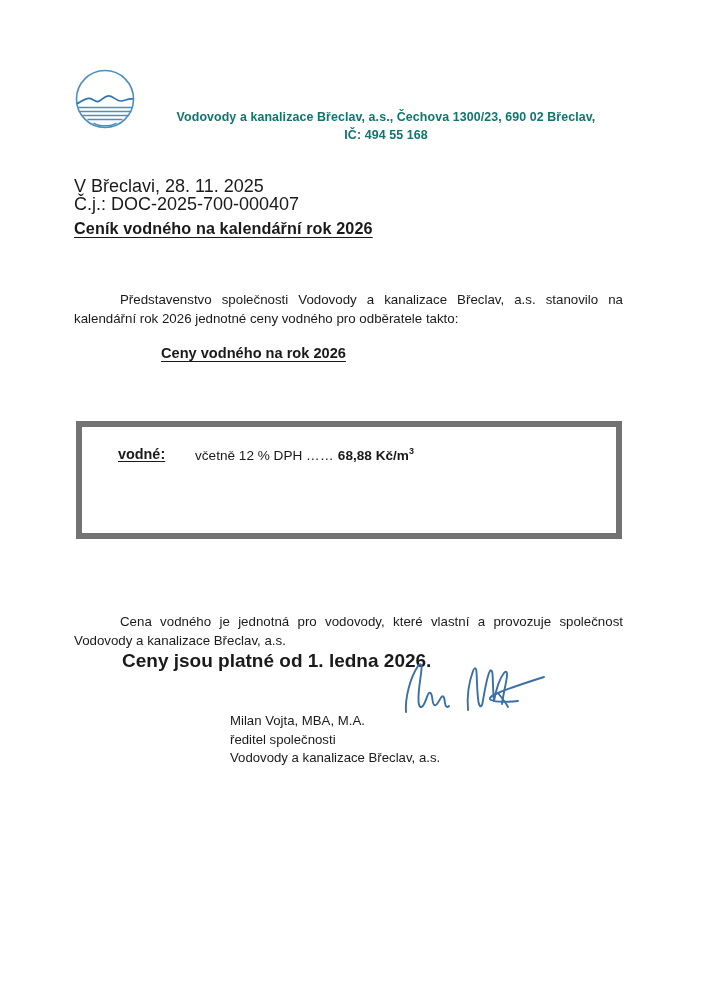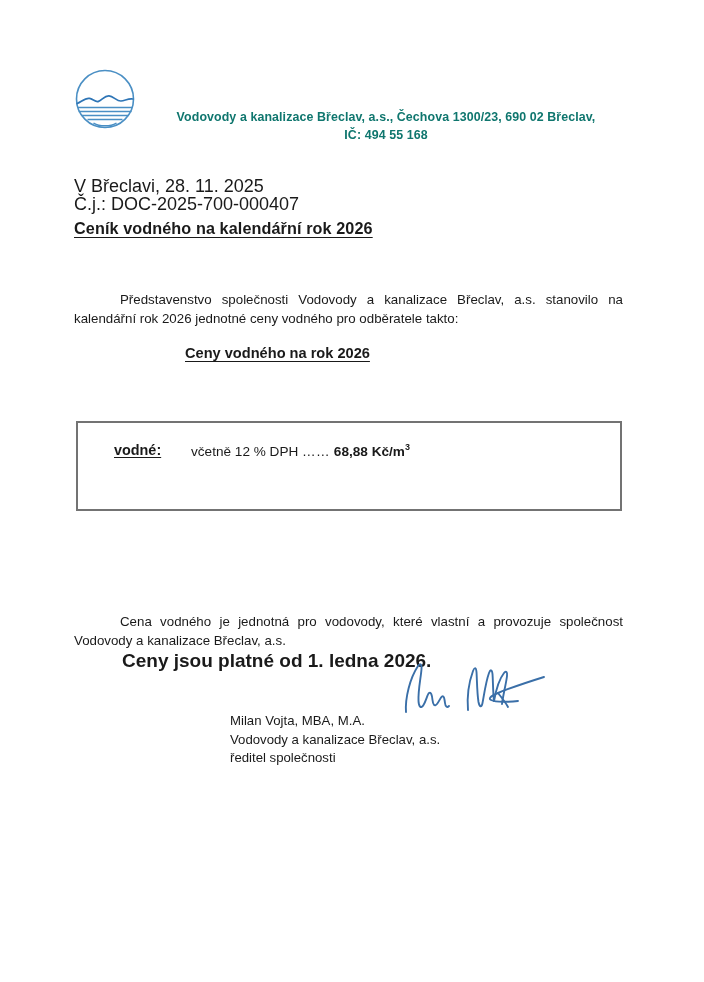--- a/index.html
+++ b/index.html
@@ -94,31 +94,30 @@
   
   .subheading {
     position: absolute;
     left: 161px;
     top: 345px;
     font-size: 14.6px;
     font-weight: bold;
     text-decoration: underline;
     text-underline-offset: 3px;
     white-space: nowrap;
-    margin-left: 24px;
   }
 
   
   .price-box {
     position: absolute;
     left: 76px;
     top: 421px;
     width: 546px;
-    height: 90px;
-    border: 2px solid #737373;
+    height: 118px;
+    border: 6px solid #737373;
     box-sizing: border-box;
     background: #ffffff;
     padding-left: 32px;
   }
   .price-label {
     position: absolute;
     left: 36px;
     top: 19px;
     font-size: 14.4px;
     font-weight: bold;
@@ -266,17 +265,17 @@
 
         <path d="M146 17 C 130 22, 112 28, 100 33 C 93 36, 90 38.5, 93 40
                  C 98 42.5, 112 42, 120 41"></path>
         <path d="M100 33 C 104 38, 108 43, 110 47"></path>
       </g>
     </svg>
   </div>
 
   <div class="signature-block">
     <span>Milan Vojta, MBA, M.A.</span>
+    <span>ředitel společnosti</span>
     <span>Vodovody a kanalizace Břeclav, a.s.</span>
-    <span>ředitel společnosti</span>
   </div>
 
 </div>
 
 </body></html>

